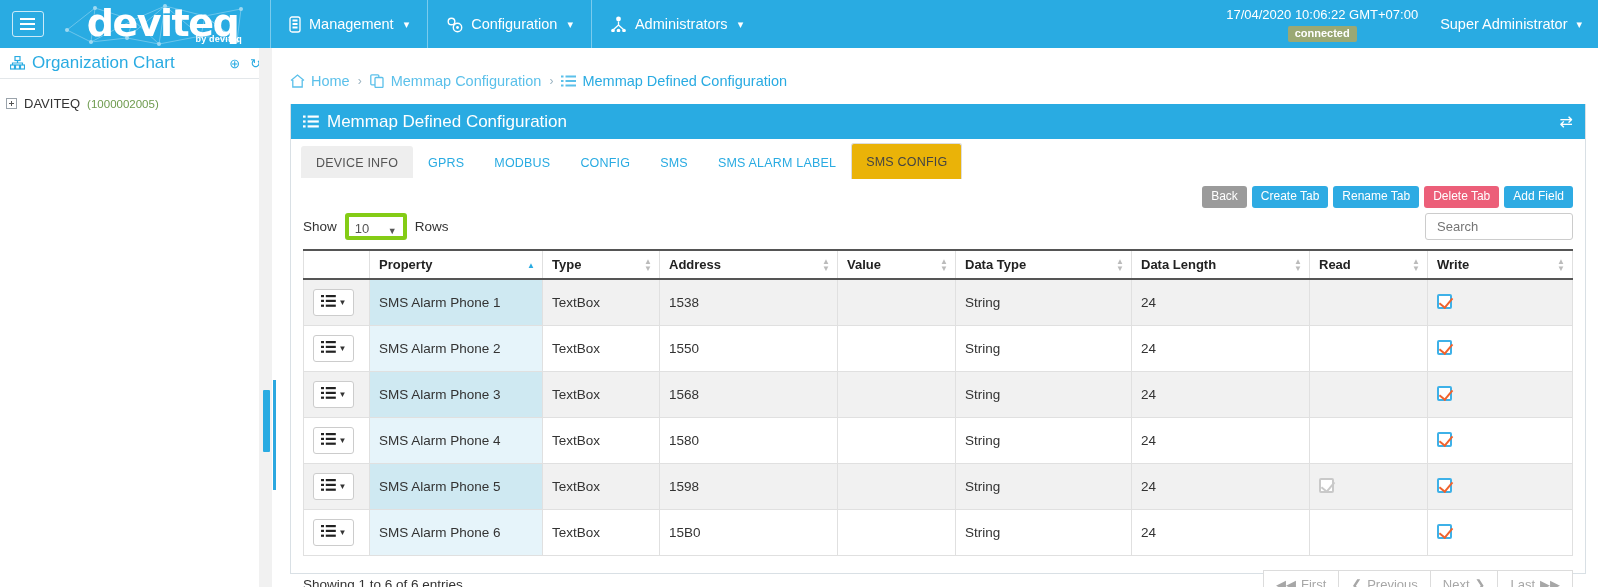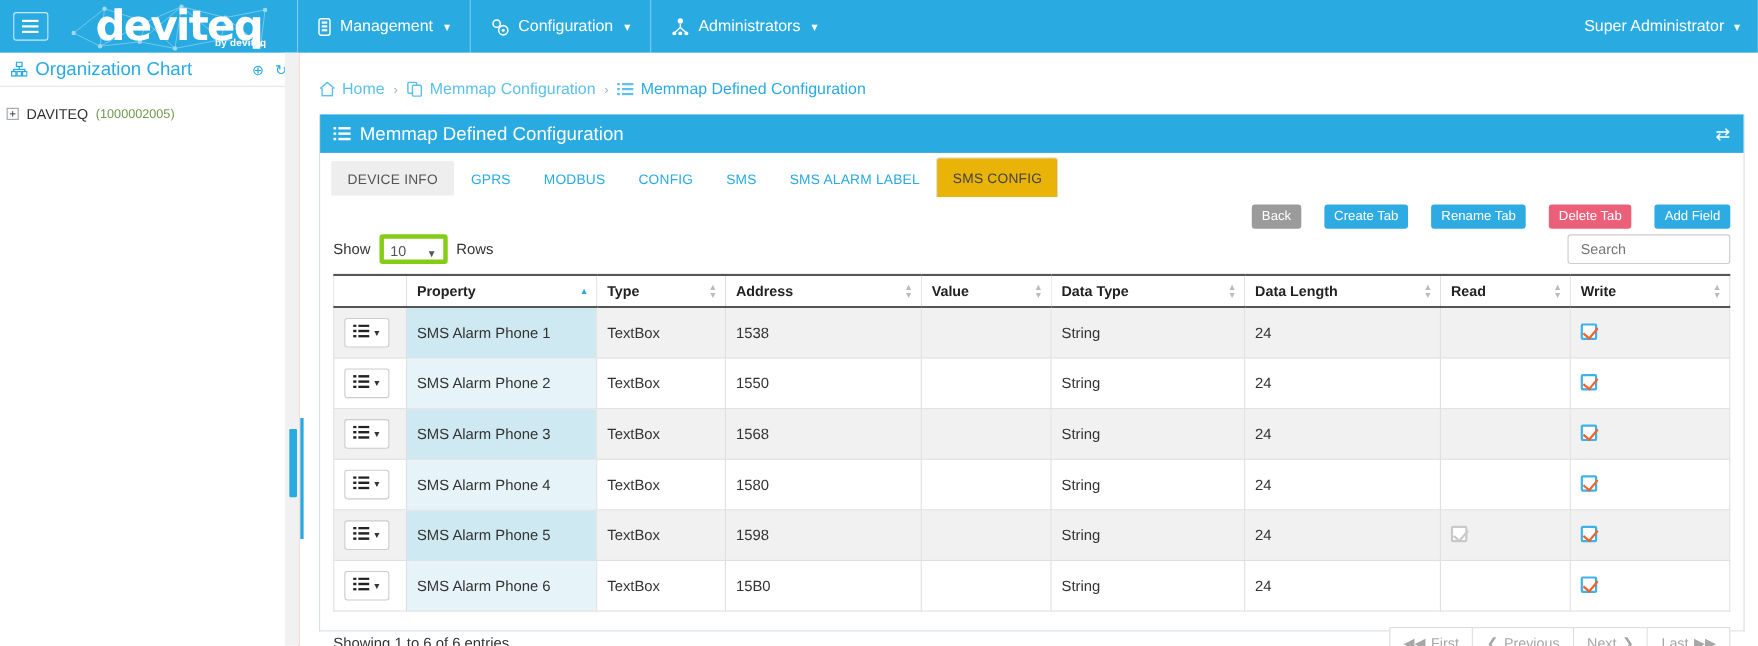--- a/index.html
+++ b/index.html
@@ -129,21 +129,21 @@
     padding: 9px 14px 8px; font-size:12.5px; color:#29ABE2; cursor:pointer;
     letter-spacing:.2px; border:1px solid transparent; border-bottom:none;
     border-radius:3px 3px 0 0; white-space:nowrap;
   }
   .tab.first { background:#eeeeee; color:#555; }
   .tab.active {
     background:#eab308; color:#444; border-color:#ddd; position:relative; top:1px;
     height:36px; display:flex; align-items:center;
   }
 
-  .btnrow { display:flex; justify-content:flex-end; gap:21px; padding:8px 12px 0 0; }
+  .btnrow { display:flex; justify-content:flex-end; gap:5px; padding:8px 12px 0 0; }
   .btn {
     font-size:12px; color:#fff; padding:4px 9px 5px; border-radius:3px; cursor:pointer;
     line-height:1.1; border:none;
   }
   .btn.grey { background:#9b9b9b; }
   .btn.blue { background:#2eabe3; }
   .btn.pink { background:#ec5f79; }
 
   .tablecontrols { display:flex; align-items:center; padding: 5px 12px 0 12px; }
   .show-wrap { display:flex; align-items:center; gap:8px; font-size:13.5px; color:#333; }
@@ -281,20 +281,24 @@
           <circle cx="3" cy="14.5" r="1.8" fill="#fff"></circle>
           <circle cx="14" cy="14.5" r="1.8" fill="#fff"></circle>
           <circle cx="8.5" cy="14.5" r="1.8" fill="#fff"></circle>
         </svg>
     </span>
     <span>Administrators</span>
     <span class="caret-d">▾</span>
   </div>
 
   <div class="topright">
+    <div class="clockbox">
+      <div class="clock">17/04/2020 10:06:22 GMT+07:00</div>
+      <div class="connected">connected</div>
+    </div>
     <div class="userbox">
       <span>Super Administrator</span>
       <span class="caret-d">▾</span>
     </div>
   </div>
 </div>
 
 <div class="sidebar">
   <div class="org-head">
     <div class="org-title">

